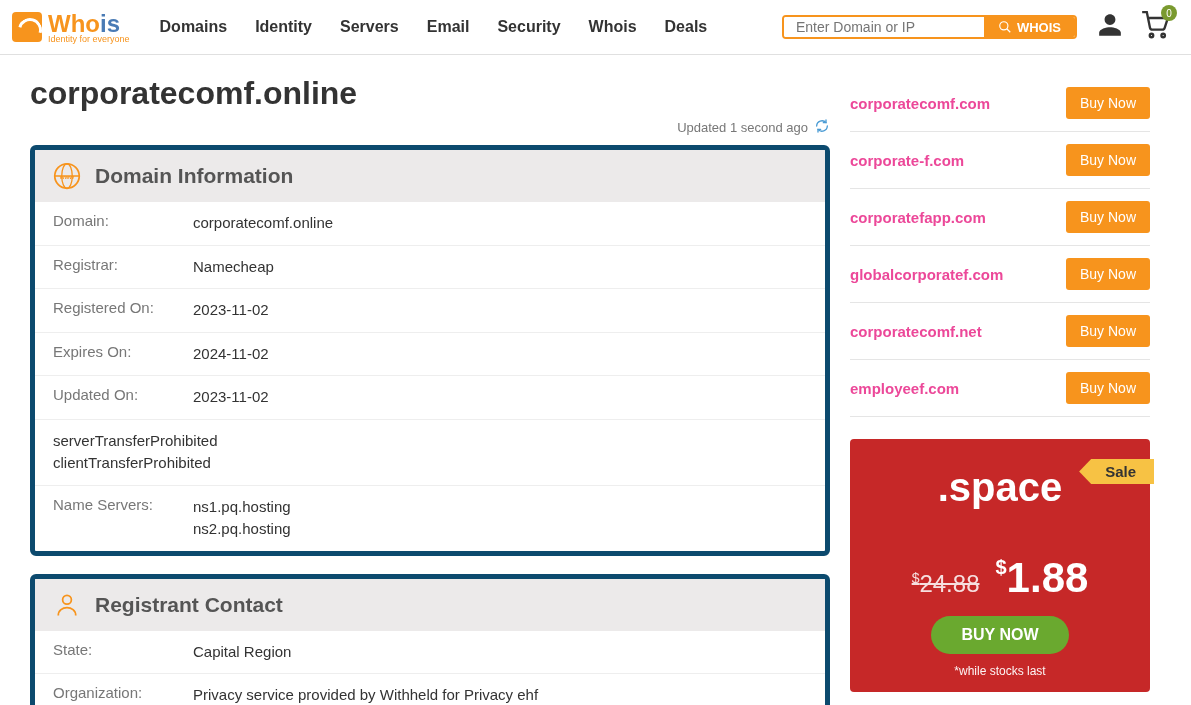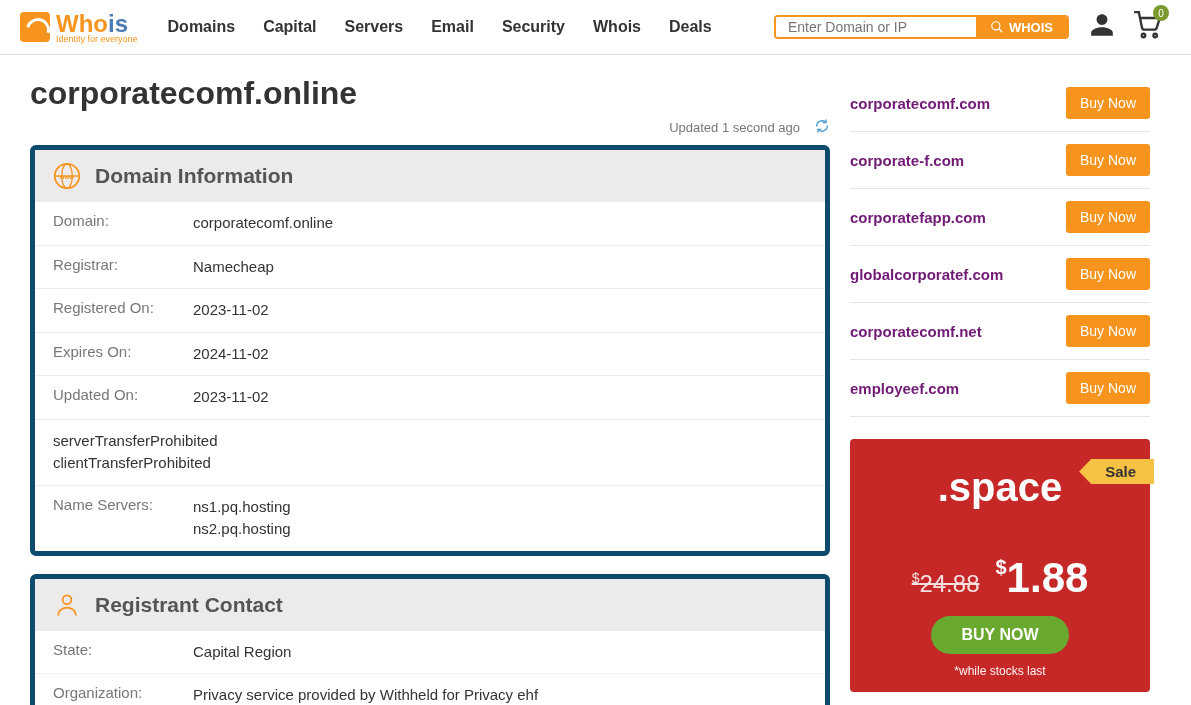--- a/index.html
+++ b/index.html
@@ -1,19 +1,19 @@
 <!DOCTYPE html>
 <html><head>
 <meta charset="utf-8">
 <style>
 * { margin: 0; padding: 0; box-sizing: border-box; }
 body { font-family: Arial, Helvetica, sans-serif; background: #fff; color: #333; }
 
 
-.header { display: flex; align-items: center; padding: 0 20px; height: 55px; border-bottom: 1px solid #e0e0e0; }
+.header { display: flex; align-items: center; padding: 0 12px; height: 55px; border-bottom: 1px solid #e0e0e0; }
 .logo { display: flex; align-items: center; margin-right: 30px; }
 .logo-mark { width: 30px; height: 30px; border-radius: 4px; background: linear-gradient(135deg,#f7941d,#f7941d); position: relative; margin-right: 6px; }
 .logo-mark::before { content:""; position:absolute; left:6px; top:6px; width:18px; height:18px; border:3px solid #fff; border-radius:50%; border-left-color:transparent; border-bottom-color:transparent; transform:rotate(-30deg);}
 .logo-text { font-size: 24px; font-weight: bold; }
 .logo-text .who { color:#f7941d; }
 .logo-text .is { color:#4a7bb5; }
 .logo-sub { font-size: 9px; color:#f7941d; display:block; margin-top:-4px; }
 
 .nav { display: flex; gap: 28px; }
 .nav a { color:#333; font-size:16px; font-weight:600; text-decoration:none; cursor:pointer; }
@@ -29,40 +29,40 @@
 .cart { margin-left:18px; margin-right:10px; position:relative; cursor:pointer; }
 .cart svg { width:28px; height:28px; fill:none; stroke:#333; stroke-width:2; }
 .cart-badge { position:absolute; top:-6px; right:-8px; background:#7a9a2f; color:#fff; font-size:10px; width:16px; height:16px; border-radius:50%; display:flex; align-items:center; justify-content:center; }
 
 
 .container { display:flex; padding:20px 30px; gap:20px; align-items:flex-start; }
 .main { flex:1; max-width: 800px; }
 .sidebar { width:300px; }
 
 .domain-title { font-size:32px; font-weight:600; color:#333; margin-bottom:6px; }
-.updated-row { text-align:right; color:#777; font-size:13px; display:flex; align-items:center; justify-content:flex-end; gap:14px; margin-bottom:8px; }
+.updated-row { text-align:right; color:#777; font-size:13px; display:flex; align-items:center; justify-content:flex-end; gap:6px; margin-bottom:8px; }
 .refresh-icon svg { width:16px; height:16px; stroke:#4a9bd4; fill:none; stroke-width:2; }
 
 .panel { border:5px solid #0c4a6e; border-radius:6px; margin-bottom:18px; overflow:hidden; }
 .panel-header { background:#eceaea; padding:12px 18px; display:flex; align-items:center; gap:14px; }
 .panel-header h2 { font-size:21px; color:#555; font-weight:600; }
 .panel-icon { width:28px; height:28px; display:flex; align-items:center; justify-content:center; }
 .panel-icon svg { width:28px; height:28px; }
 
 .info-table { width:100%; }
 .info-row { display:flex; padding:10px 18px; border-top:1px solid #eee; }
 .info-row:first-child { border-top:none; }
 .info-label { width:140px; color:#777; font-size:15px; }
 .info-value { flex:1; color:#333; font-size:15px; }
 .info-value div { line-height:1.5; }
 
 
 .similar-title { font-size:17px; color:#555; margin-bottom:18px; margin-top:6px; }
 .similar-row { display:flex; align-items:center; justify-content:space-between; padding:12px 0; border-bottom:1px solid #e5e5e5; }
-.similar-domain { font-size:15px; font-weight:600; color:#701a75; }
+.similar-domain { font-size:15px; font-weight:600; color:#ec4899; }
 .buy-btn { background:#f7941d; color:#fff; border:none; padding:8px 14px; font-size:14px; border-radius:3px; cursor:pointer; font-weight:500; }
 
 .promo { background:#c62828; margin-top:22px; border-radius:4px; padding:26px 20px 14px; position:relative; text-align:center; color:#fff; }
 .sale-tag { position:absolute; top:20px; right:-4px; background:#f7c244; color:#333; font-weight:bold; padding:4px 18px 4px 26px; font-size:15px; clip-path: polygon(12px 0, 100% 0, 100% 100%, 12px 100%, 0 50%); }
 .sale-tag::before { content:""; position:absolute; left:-12px; top:0; width:0;height:0; }
 .promo-tld { font-size:40px; font-weight:bold; margin-bottom:6px; }
 .promo-prices { display:flex; align-items:baseline; justify-content:center; gap:16px; margin-bottom:14px;margin-top:44px; }
 .old-price { font-size:24px; text-decoration:line-through; opacity:0.85; }
 .old-price sup { font-size:14px; }
 .new-price { font-size:42px; font-weight:bold; }
@@ -76,21 +76,21 @@
 <div class="header">
   <div class="logo">
     <div class="logo-mark"></div>
     <div>
       <span class="logo-text"><span class="who">Who</span><span class="is">is</span></span>
       <span class="logo-sub">Identity for everyone</span>
     </div>
   </div>
   <nav class="nav">
     <a>Domains</a>
-    <a>Capital</a>
+    <a>Identity</a>
     <a>Servers</a>
     <a>Email</a>
     <a>Security</a>
     <a>Whois</a>
     <a>Deals</a>
   </nav>
   <div class="search-bar">
     <div class="search-wrap">
       <input class="search-input" placeholder="Enter Domain or IP" style="">
       <button class="search-btn">

